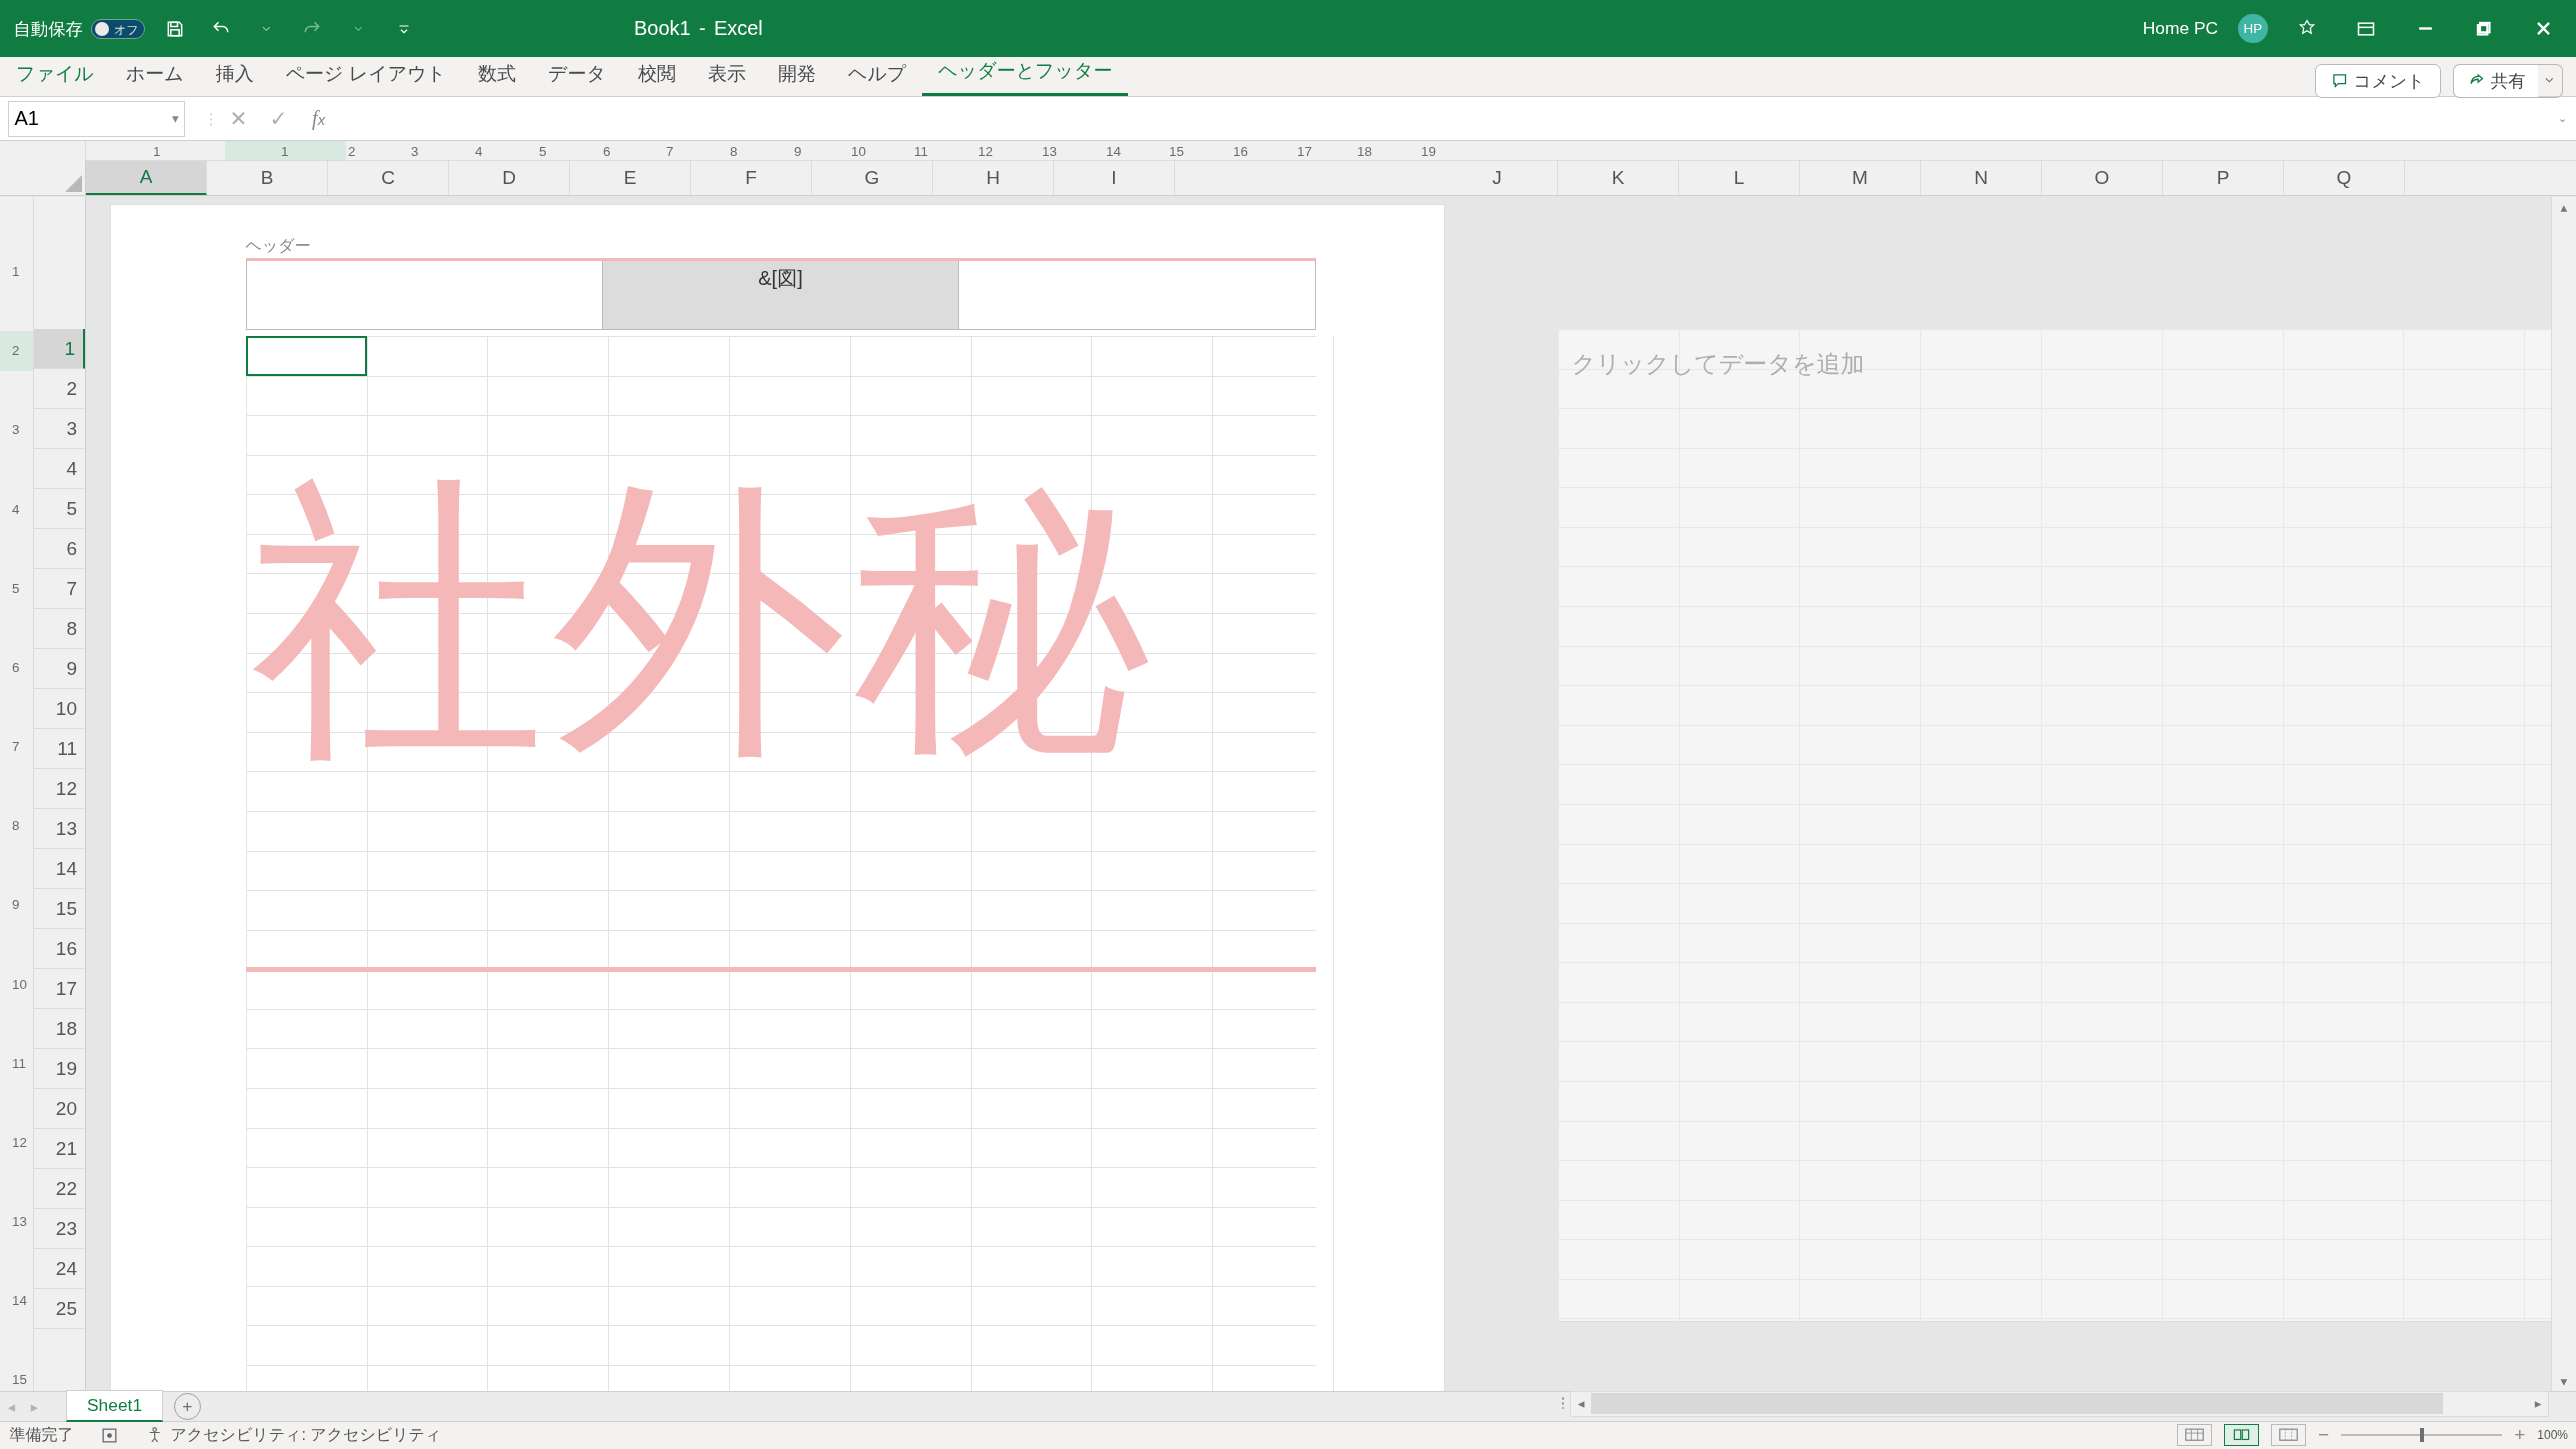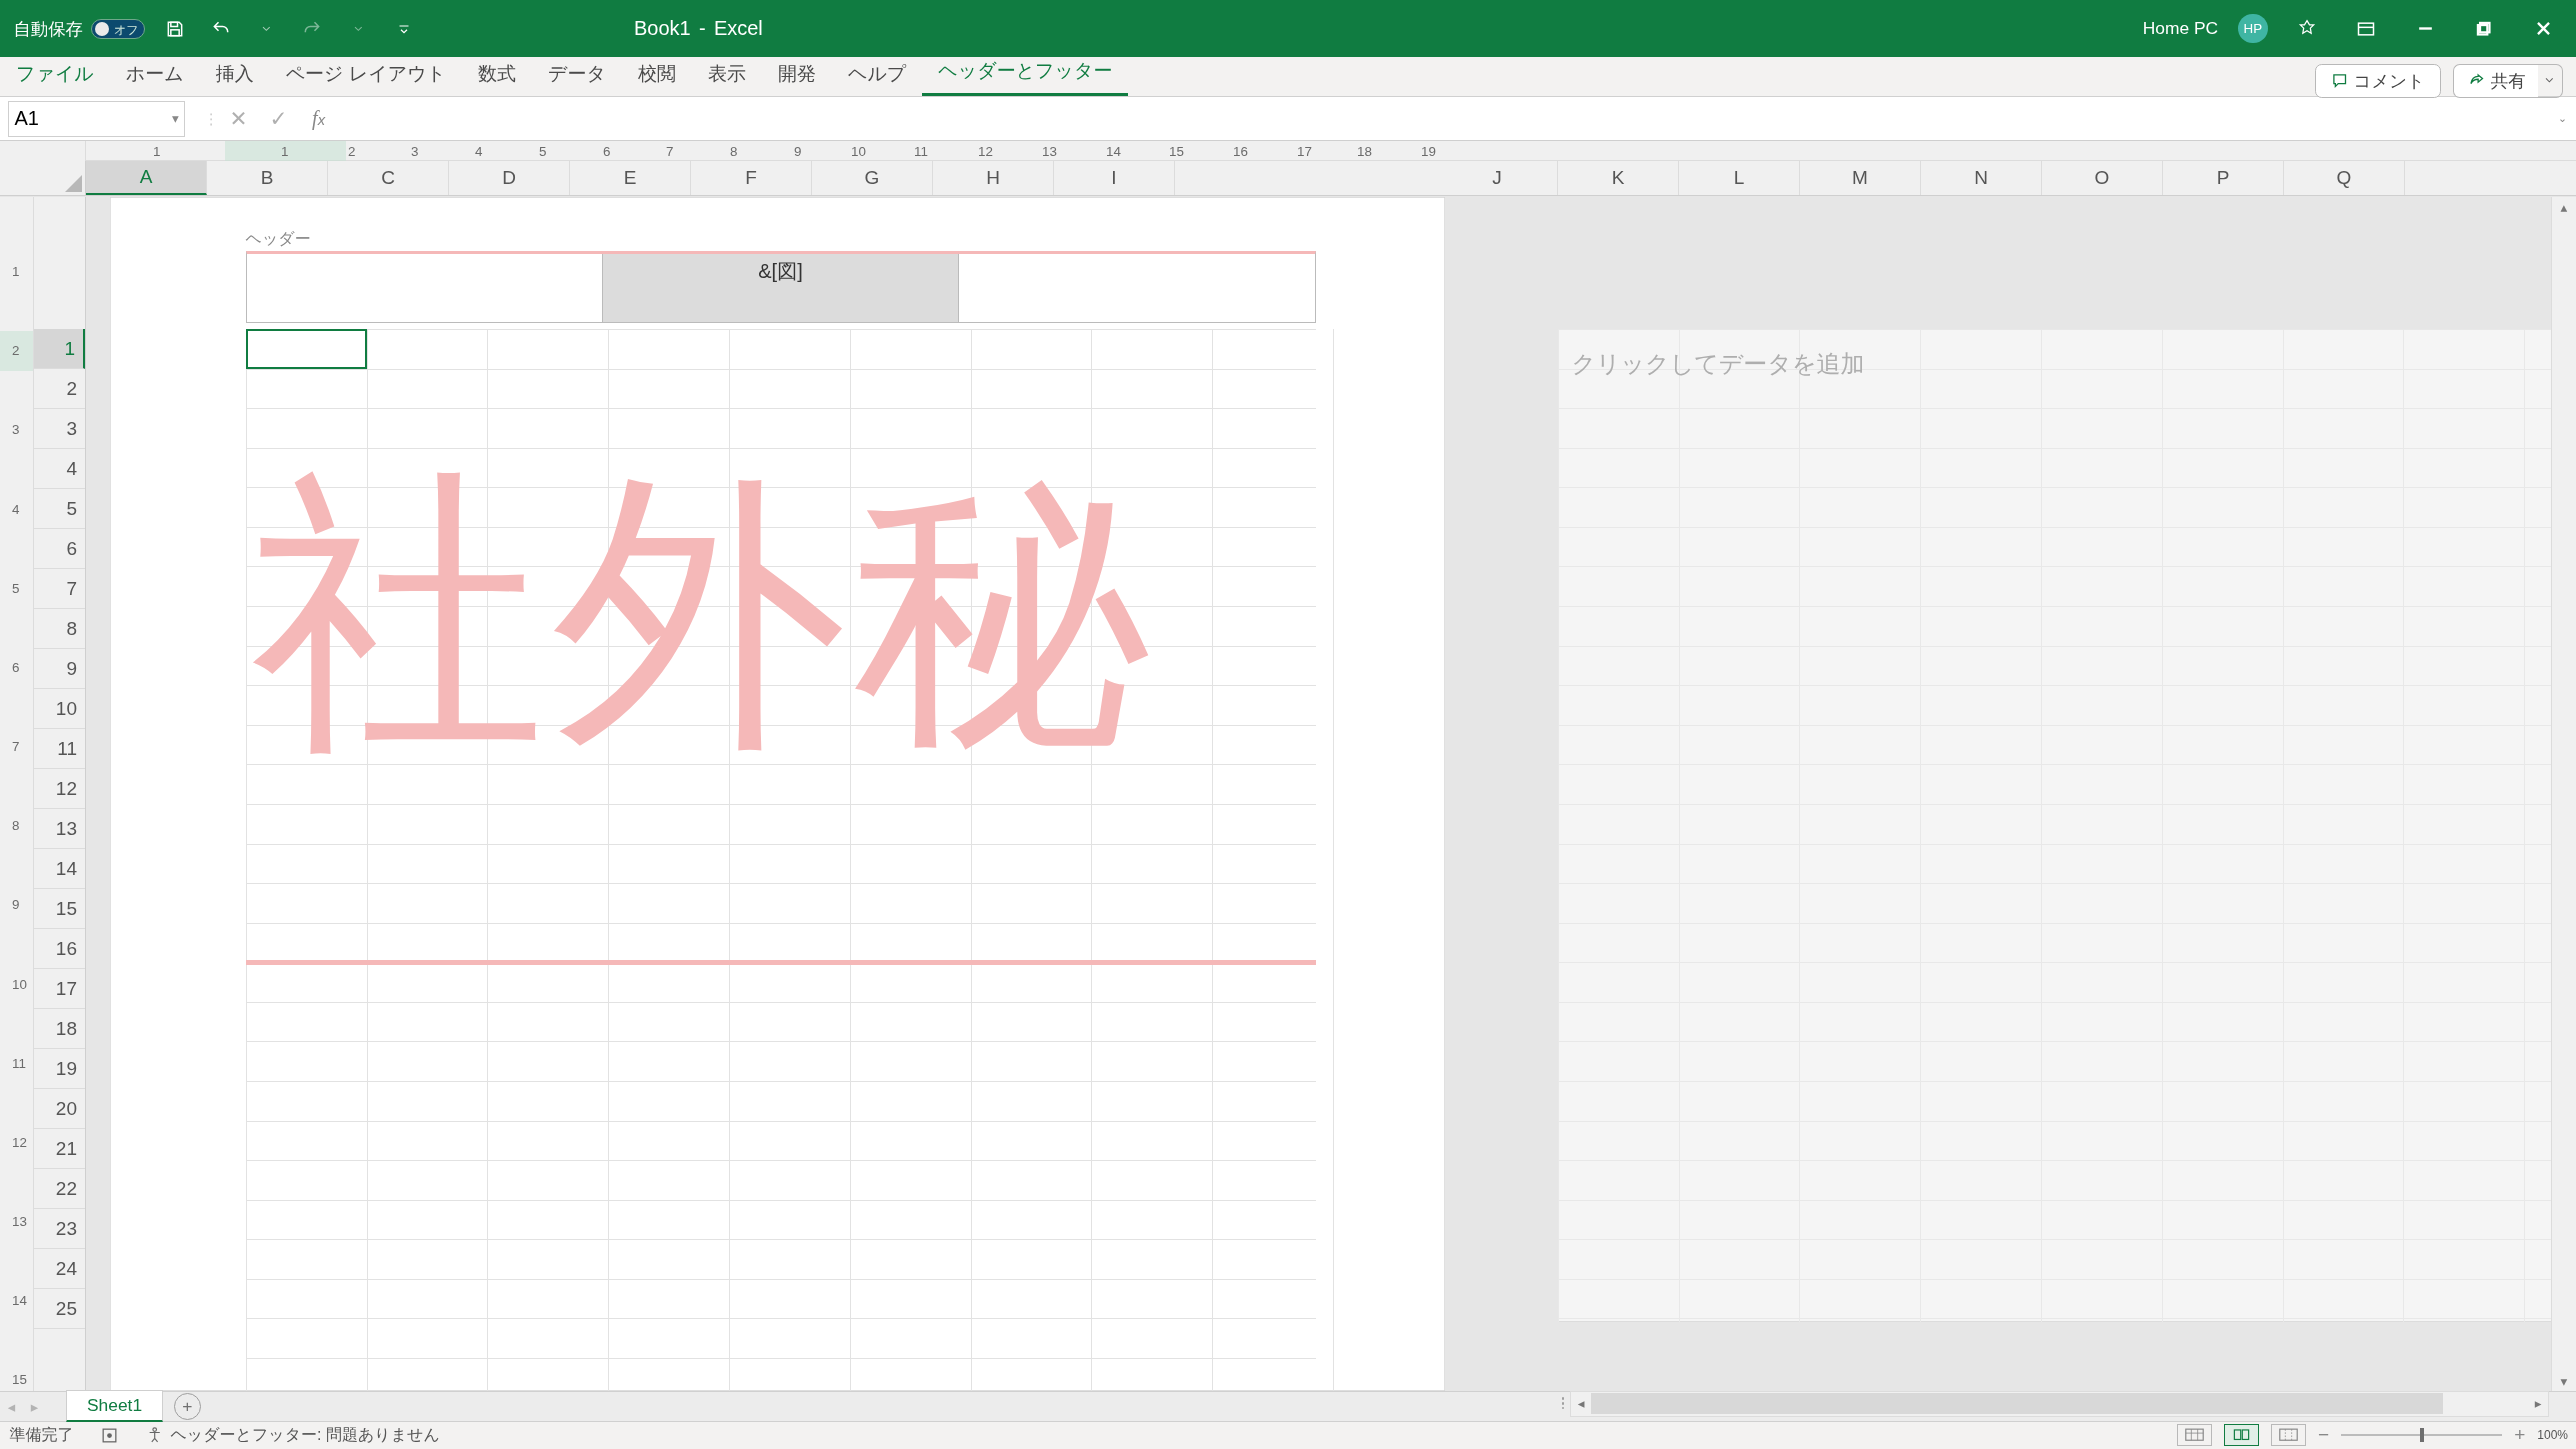--- a/index.html
+++ b/index.html
@@ -69,21 +69,21 @@
     .ruler-v .vnum { position: absolute; left: 12px; font-size: 13.4px; color: #6b6b6b; }
     .row-headers { width: 52px; background: #f0f0f0; border-right: 0.7px solid #cfcfcf; }
     .row-h { height: 40px; border-bottom: 0.7px solid #dcdcdc; font-size: 19px; color: #555; display: flex; align-items: center; justify-content: flex-end; padding-right: 8px; }
     .row-h.active { background: #d6d6d6; border-right: 2.7px solid #107c41; color: #107c41; }
     .grid-scroll { flex: 1; position: relative; background: #e6e6e6; overflow: hidden; }
     .vscroll { width: 25.5px; background: #f0f0f0; border-left: 0.7px solid #dcdcdc; position: relative; }
     .vscroll .arr { position: absolute; left: 0; width: 100%; height: 20px; display: flex; align-items: center; justify-content: center; color: #777; font-size: 13.4px; }
 
     
     .page { position: absolute; background: #fff; box-shadow: 0 0 0 0.7px #d4d4d4 inset; }
-    .page1 { left: 23.5px; top: 0; width: 1335px; height: 100%; }
+    .page1 { left: 23.5px; top: 7px; width: 1335px; height: 100%; }
     .header-label { position: absolute; top: 32px; left: 136px; font-size: 16px; color: #888; }
     .header-area { position: absolute; top: 54px; left: 136px; right: 129px; height: 72px; border: 0.7px solid #bbb; display: flex; border-top: 3.4px solid #f5b8b8; }
     .hbox { flex: 1; border-right: 0.7px solid #bbb; }
     .hbox:last-child { border-right: none; }
     .hbox.center { background: #dcdcdc; display: flex; align-items: flex-start; justify-content: center; padding-top: 4px; font-size: 20px; color: #333; }
     .grid-lines { position: absolute; top: 132px; left: 136px; right: 129px; bottom: 0; }
     .grid-lines .vline { position: absolute; top: 0; bottom: 0; width: 0.7px; background: #e2e2e2; }
     .grid-lines .hline { position: absolute; left: 0; right: 0; height: 0.7px; background: #e2e2e2; }
     .watermark { position: absolute; top: 221px; left: 141px; font-size: 295px; color: #f5b8b8; letter-spacing: 6.7px; font-weight: 300; white-space: nowrap; pointer-events: none; }
     .wm-line { position: absolute; left: 136px; right: 129px; height: 5.4px; background: #f5b8b8; }
@@ -483,21 +483,21 @@
       <svg width="19" height="19" viewBox="0 0 24 24">
           <rect x="4" y="4" width="16" height="16" fill="none" stroke="#666" stroke-width="1.6"></rect>
           <circle cx="12" cy="12" r="3" fill="#666"></circle>
         </svg>
     </span>
     <span class="seg">
       <svg width="17.4" height="17.4" viewBox="0 0 24 24">
           <circle cx="12" cy="5" r="2.5" fill="none" stroke="#666" stroke-width="1.6"></circle>
           <path d="M5 9h14M12 9v8m-4 5l4-5 4 5" fill="none" stroke="#666" stroke-width="1.6"></path>
         </svg>
-      <span>ヘッダーとフッター: 問題ありません</span>
+      <span>アクセシビリティ: アクセシビリティ</span>
     </span>
 
     <div class="status-right">
       <span class="view-btn">
         <svg width="19" height="13.4" viewBox="0 0 24 16">
             <rect x="1" y="1" width="22" height="14" fill="none" stroke="#888" stroke-width="1.5"></rect>
             <path d="M1 6h22M8 1v14M16 1v14" stroke="#888" stroke-width="1"></path>
           </svg>
       </span>
       <span class="view-btn active">

